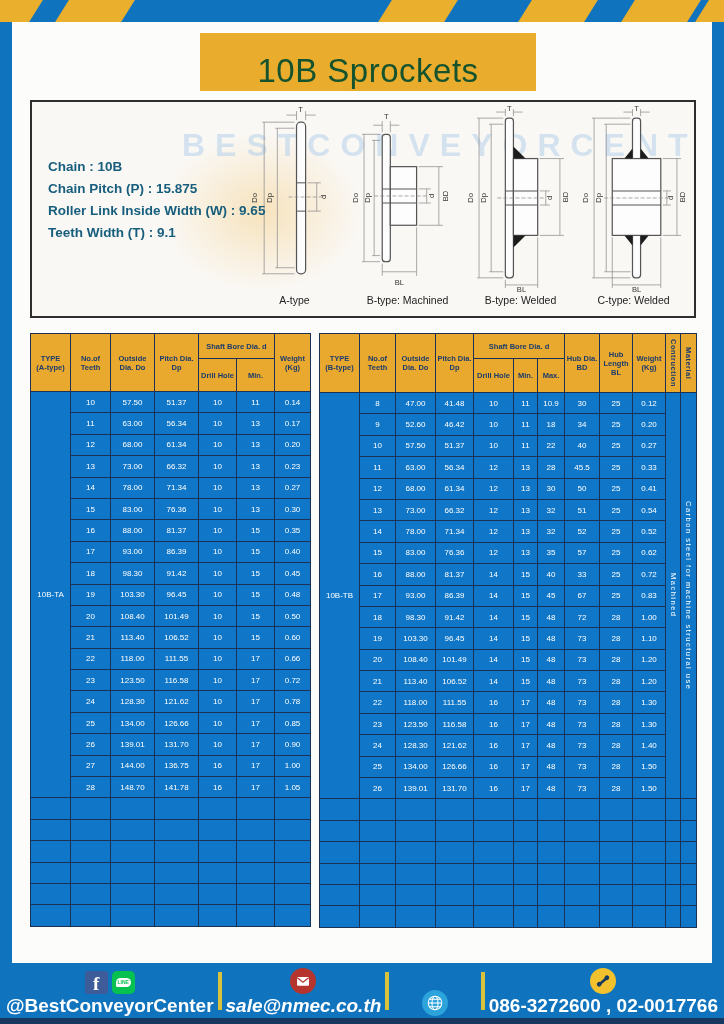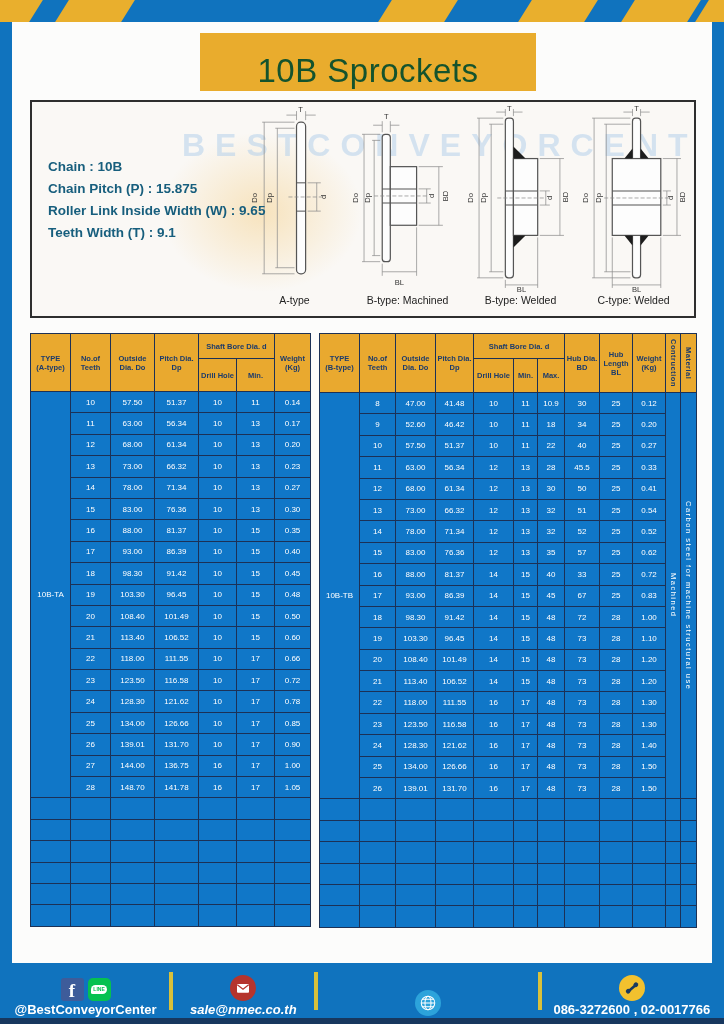--- a/index.html
+++ b/index.html
@@ -50,21 +50,21 @@
   .vert{writing-mode:vertical-rl;text-orientation:mixed;letter-spacing:.5px;height:56px;padding:0 1px;}
   td.vcell{writing-mode:vertical-rl;text-orientation:mixed;font-size:7.5px;letter-spacing:1.5px;text-align:center;}
   td.type-val{font-size:8px;}
 
   
   .footer{position:absolute;left:0;right:0;bottom:0;height:61px;background:#1073BE;}
   .footer-row{position:absolute;left:6px;right:6px;top:2px;height:52px;display:flex;align-items:center;}
   .f-section{display:flex;flex-direction:column;align-items:center;justify-content:flex-end;height:52px;cursor:pointer;}
   .f-social{flex:24;} .f-email{flex:20;font-style:italic;} .f-web{flex:32;} .f-phone{flex:26;}
   .icon-row{display:flex;align-items:center;gap:4px;margin-bottom:1px;}
-  .f-label{font-size:13px;font-weight:700;color:#FFF;white-space:nowrap;}
+  .f-label{font-size:19px;font-weight:700;color:#FFF;white-space:nowrap;}
   .f-divider{width:4px;height:38px;background:#D8C13B;margin:0 4px;align-self:center;}
   .fb-icon{width:23px;height:23px;background:#3E5C9A;border-radius:3px;color:#FFF;display:flex;align-items:flex-end;justify-content:center;
            font-family:"Liberation Serif",serif;font-weight:700;font-size:19px;line-height:21px;}
   .line-icon{width:23px;height:23px;background:#06C150;border-radius:5px;display:flex;align-items:center;justify-content:center;}
   .line-bubble{background:#FFF;border-radius:6px 6px 6px 2px;padding:2px 2px;font-size:5px;font-weight:900;color:#06C150;line-height:5px;}
   .circle-icon{width:26px;height:26px;border-radius:50%;display:flex;align-items:center;justify-content:center;}
   .mail-bg{background:#B5342D;} .globe-bg{background:#2CA3DB;} .phone-bg{background:#F2C12E;}
   .footer-strip{position:absolute;left:0;right:0;bottom:0;height:6px;background:#17375E;}
 </style>
 </head>

